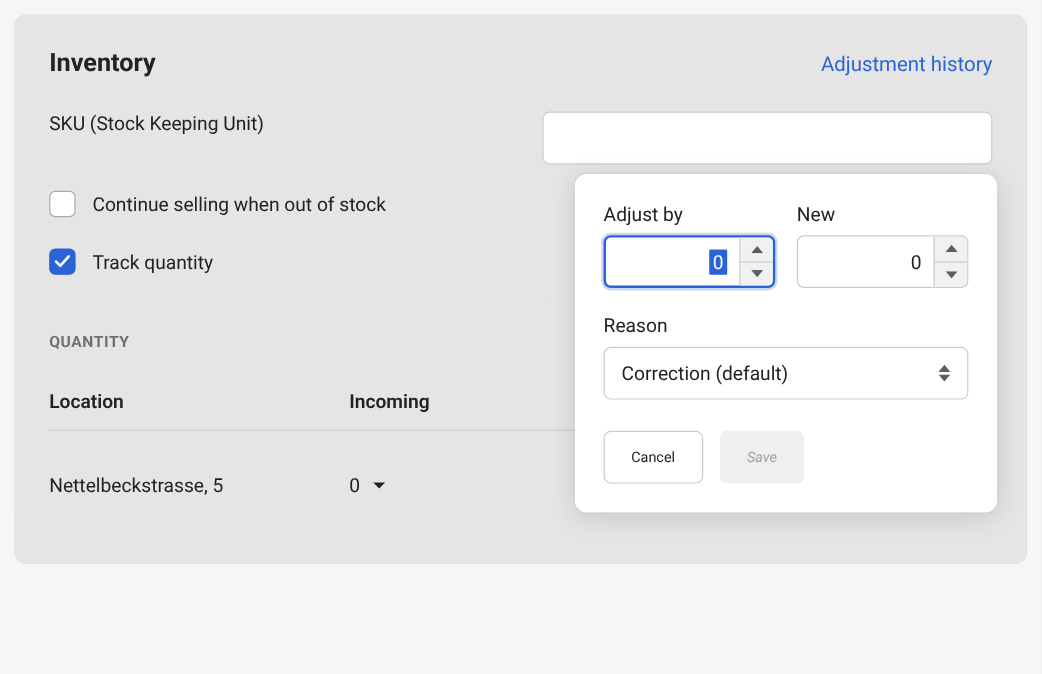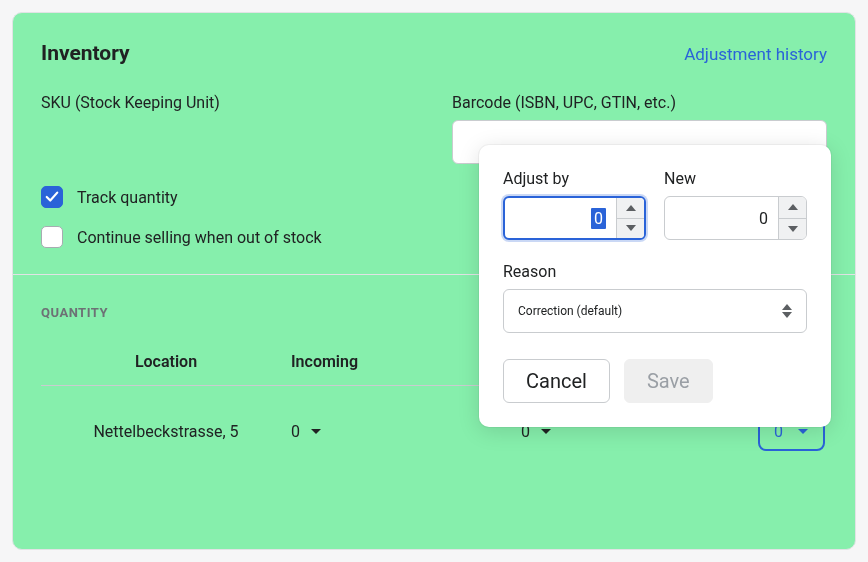--- a/index.html
+++ b/index.html
@@ -9,25 +9,25 @@
     }
     body {
       font-family: -apple-system, BlinkMacSystemFont, "Segoe UI", Roboto, Helvetica, Arial, sans-serif;
       background: #f6f6f7;
       width: 868px;
       height: 562px;
       padding: 12px;
       color: #202223;
     }
     .card {
-      background: #86efac;
+      background: #e5e5e5;
       border: 1px solid #e1e3e5;
       border-radius: 10px;
       box-shadow: 0 0 0 rgba(0,0,0,0);
-      height: 538px;
+      height: 458px;
       position: relative;
       overflow: visible;
     }
     .card-inner {
       padding: 28px 28px 0 28px;
     }
     .header {
       display: flex;
       justify-content: space-between;
       align-items: baseline;
@@ -117,21 +117,21 @@
       margin-bottom: 32px;
     }
     .qty-header {
       display: flex;
       font-size: 16px;
       font-weight: 600;
       color: #202223;
       padding-bottom: 14px;
       border-bottom: 1px solid #c9cccf;
     }
-    .col-location { width: 250px; text-align: center; }
+    .col-location { width: 250px; }
     .col-incoming { width: 230px; }
     .col-committed { width: 200px; }
     .qty-row {
       display: flex;
       align-items: center;
       padding-top: 26px;
       font-size: 16px;
     }
     .qty-row .col-incoming,
     .qty-row .col-committed {
@@ -229,84 +229,84 @@
       margin-bottom:8px;
     }
     .select {
       border:1px solid #c9cccf;
       border-radius:6px;
       height:44px;
       display:flex;
       align-items:center;
       justify-content:space-between;
       padding: 0 14px;
-      font-size:12px;
+      font-size:16px;
       cursor:pointer;
       margin-bottom:26px;
       background:#fff;
     }
     .select-icon { display:flex; flex-direction:column; gap:2px; }
     .select-icon svg { width:10px; height:6px; display:block; }
     .pop-actions {
       display:flex;
       gap:14px;
     }
     .btn {
       height:44px;
       padding: 0 22px;
       border-radius:6px;
-      font-size:20px;
+      font-size:12px;
       display:inline-flex;
       align-items:center;
       justify-content:center;
       cursor:pointer;
       border:1px solid #c9cccf;
       background:#fff;
       color:#202223;
     }
     .btn.save {
       background:#efefef;
       color:#9a9fa5;
       border-color:#efefef;
       cursor: default;
+      font-style: italic;
     }
   </style>
 </head>
 <body>
 
 <div class="card">
   <div class="card-inner">
     <div class="header">
       <div class="title">Inventory</div>
       <div class="adj-link">Adjustment history</div>
     </div>
 
     <div class="fields-row">
       <div class="field">
         <div class="field-label">SKU (Stock Keeping Unit)</div>
       </div>
       <div class="field">
-        <div class="field-label">Barcode (ISBN, UPC, GTIN, etc.)</div>
         <input class="text-input" value="" style="">
       </div>
     </div>
 
+    <div class="check-row" style="margin-bottom:26px;">
+      <div class="checkbox">
+        
+      </div>
+      <div class="check-label">Continue selling when out of stock</div>
+    </div>
     <div class="check-row">
       <div class="checkbox checked">
         <svg viewBox="0 0 16 16">
             <path d="M2 8 L6 12 L14 3" stroke="#fff" stroke-width="2.5" fill="none" stroke-linecap="round" stroke-linejoin="round"></path>
           </svg>
       </div>
       <div class="check-label">Track quantity</div>
-    </div>
-    <div class="check-row" style="margin-bottom:26px;">
-      <div class="checkbox">
-        
-      </div>
-      <div class="check-label">Continue selling when out of stock</div>
     </div>
   </div>
 
   <div class="divider"></div>
 
   <div class="quantity-section">
     <div class="section-label">QUANTITY</div>
 
     <div class="qty-header">
       <div class="col-location">Location</div>

